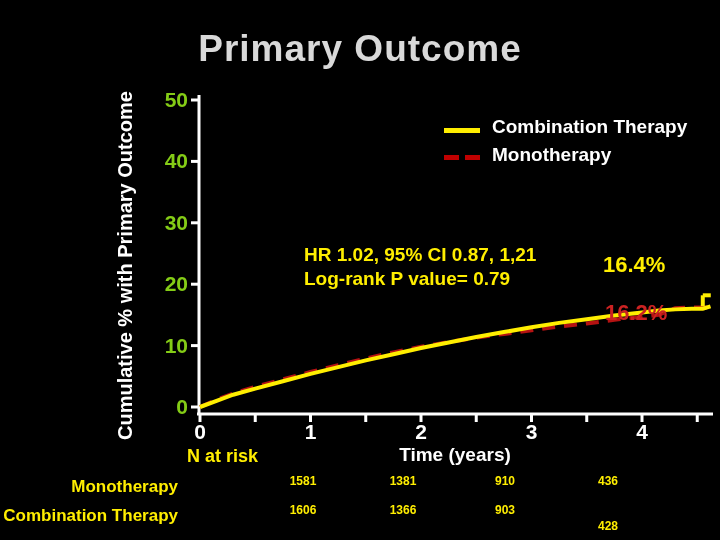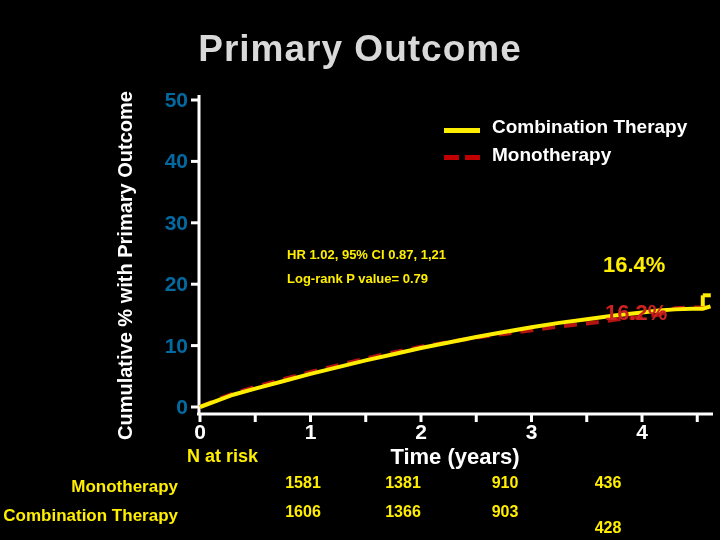--- a/index.html
+++ b/index.html
@@ -4,28 +4,28 @@
 <style>
   html,body{margin:0;padding:0;background:#000;}
   #slide{position:relative;width:720px;height:540px;background:#000;overflow:hidden;
          font-family:"Liberation Sans",sans-serif;font-weight:bold;}
   .txt{position:absolute;white-space:nowrap;font-weight:bold;}
   #title{left:0;top:28px;width:720px;text-align:center;font-size:37px;letter-spacing:1px;}
   #ylabel{left:114px;top:90px;width:38px;height:352px;writing-mode:vertical-rl;
           transform:rotate(180deg);text-align:center;font-size:20px;color:#fff;}
   .legend-label{font-size:19px;color:#fff;}
   .swatch{position:absolute;height:5px;}
-  #anno{left:287px;top:243px;font-size:13px;line-height:24px;}
+  #anno{left:304px;top:243px;font-size:19px;line-height:24px;}
   .endlbl{font-size:22px;}
-  #xaxis-title{left:380px;top:444px;width:150px;text-align:center;font-size:22px;color:#fff;}
+  #xaxis-title{left:380px;top:444px;width:150px;text-align:center;font-size:19px;color:#fff;}
   #natrisk-hdr{left:187px;top:446px;font-size:18px;}
   .rowlbl{right:542px;font-size:17px;text-align:right;}
-  .ytick-lbl{position:absolute;width:60px;text-align:right;font-size:21px;color:#0369a1;font-weight:bold;}
+  .ytick-lbl{position:absolute;width:60px;text-align:right;font-size:21px;color:#84cc16;font-weight:bold;}
   .xtick-lbl{position:absolute;width:44px;text-align:center;font-size:21px;color:#fff;font-weight:bold;}
-  .ncell{position:absolute;width:94px;text-align:center;font-size:16px;font-weight:bold;}
+  .ncell{position:absolute;width:94px;text-align:center;font-size:12px;font-weight:bold;}
   svg{position:absolute;left:0;top:0;}
 </style>
 </head>
 <body>
 
 <div id="slide">
 
   <div id="title" class="txt" style="color: rgb(217, 217, 217);">Primary Outcome</div>
 
   <div id="ylabel" class="txt">Cumulative % with Primary Outcome</div>

